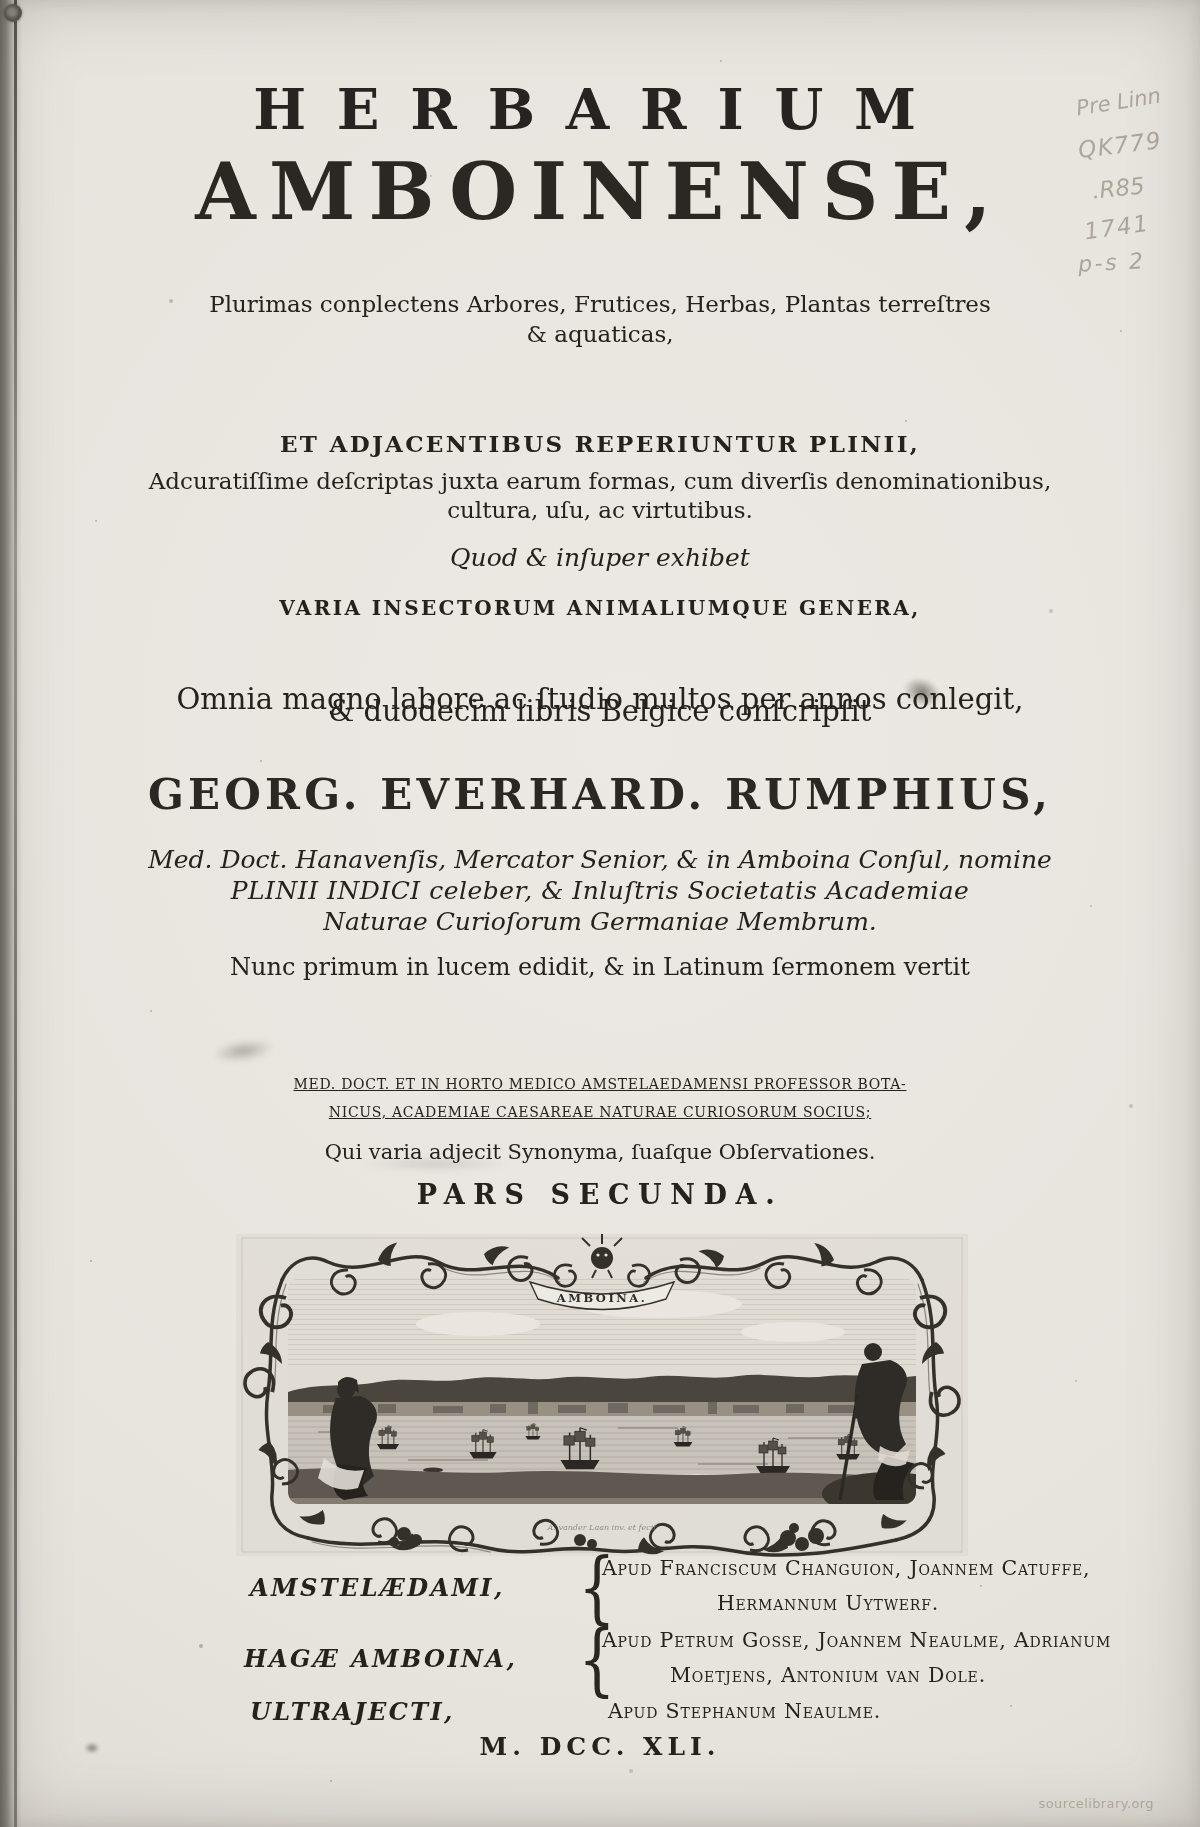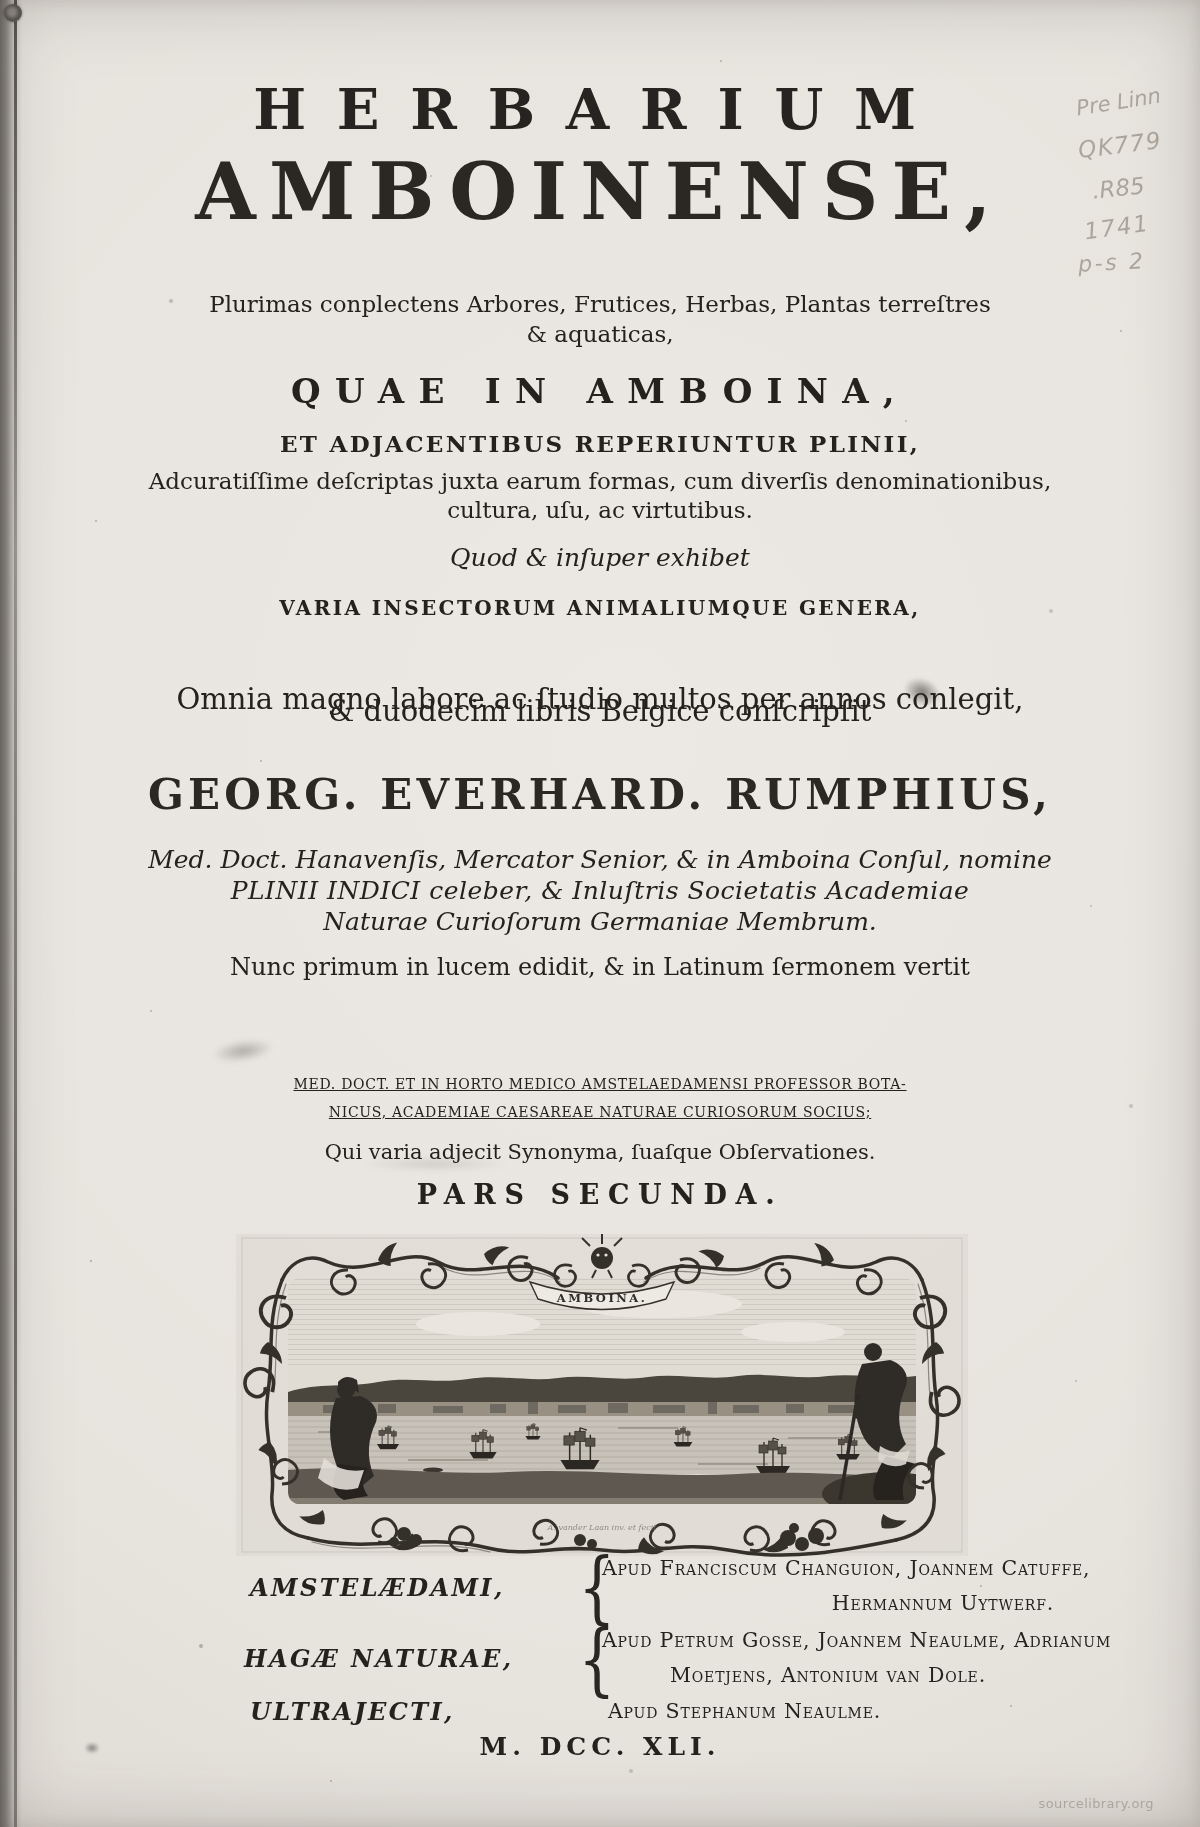--- a/index.html
+++ b/index.html
@@ -52,21 +52,21 @@
   .engraving{position:absolute;left:228px;top:1232px;width:748px;height:328px;}
   
   .imp-label{position:absolute;font-size:24px;font-style:italic;font-weight:bold;letter-spacing:.1em;white-space:nowrap;}
   .lab1{left:250px;top:1573px;}
   .lab2{left:244px;top:1644px;}
   .lab3{left:250px;top:1697px;}
   .brace{position:absolute;font-size:78px;font-weight:normal;color:#2a2722;transform:scaleX(.75);line-height:1;}
   .br1{left:572px;top:1548px;}
   .br2{left:572px;top:1620px;}
   .imp-line{position:absolute;left:602px;width:452px;text-align:center;font-size:20.5px;font-variant:small-caps;letter-spacing:.04em;white-space:nowrap;}
-  .r1a{top:1556px;} .r1b{top:1591px;text-align:right;}
+  .r1a{top:1556px;} .r1b{top:1591px;}
   .r2a{top:1628px;} .r2b{top:1663px;}
   .r3a{top:1699px;text-align:left;padding-left:6px;}
   
   .pencil{position:absolute;font-family:"DejaVu Sans","Liberation Sans",sans-serif;
     font-style:italic;color:#a29b90;opacity:.85;white-space:nowrap;}
   .p1{left:1076px;top:90px;font-size:21px;transform:rotate(-9deg);}
   .p2{left:1078px;top:132px;font-size:23px;transform:rotate(-7deg);letter-spacing:.06em;}
   .p3{left:1092px;top:175px;font-size:23px;transform:rotate(-6deg);}
   .p4{left:1084px;top:214px;font-size:23px;transform:rotate(-8deg);letter-spacing:.08em;}
   .p5{left:1078px;top:250px;font-size:22px;transform:rotate(-3deg);letter-spacing:.12em;}
@@ -107,21 +107,20 @@
   <div class="pencil p1">Pre Linn</div>
   <div class="pencil p2">QK779</div>
   <div class="pencil p3">.R85</div>
   <div class="pencil p4">1741</div>
   <div class="pencil p5">p-s 2</div>
 
   <div class="l t1">HERBARIUM</div>
   <div class="l t2">AMBOINENSE,</div>
   <div class="l sub s1">Plurimas conplectens Arbores, Frutices, Herbas, Plantas terreſtres</div>
   <div class="l sub s2">&amp; aquaticas,</div>
-  <div class="l quae">QUAE IN AMBOINA,</div>
   <div class="l et">ET ADJACENTIBUS REPERIUNTUR PLINII,</div>
   <div class="l sub d1">Adcuratiſſime deſcriptas juxta earum formas, cum diverſis denominationibus,</div>
   <div class="l sub d2">cultura, uſu, ac virtutibus.</div>
   <div class="l quod">Quod &amp; inſuper exhibet</div>
   <div class="l varia">VARIA INSECTORUM ANIMALIUMQUE GENERA,</div>
   <div class="l om om1">Omnia magno labore ac ſtudio multos per annos conlegit,</div>
   <div class="l om om2">&amp; duodecim libris Belgice conſcripſit</div>
   <div class="l georg">GEORG. EVERHARD. RUMPHIUS,</div>
   <div class="l med m1">Med. Doct. Hanavenſis, Mercator Senior, &amp; in Amboina Conſul, nomine</div>
   <div class="l med m2">PLINII INDICI celeber, &amp; Inluſtris Societatis Academiae</div>
@@ -300,21 +299,21 @@
       <text x="374" y="70" text-anchor="middle" font-size="11.5" letter-spacing="2.5" fill="#2f2c28" font-family="DejaVu Serif, serif" font-weight="bold">AMBOINA.</text>
     </g>
     <text x="374" y="298" text-anchor="middle" font-size="8" font-style="italic" fill="#837d72" opacity=".85" font-family="DejaVu Serif, serif">A. vander Laan inv. et fecit</text>
   </svg>
 
   <div class="imp-label lab1">AMSTELÆDAMI,</div>
   <div class="brace br1">{</div>
   <div class="imp-line r1a">Apud Franciscum Changuion, Joannem Catuffe,</div>
   <div class="imp-line r1b">Hermannum Uytwerf.</div>
 
-  <div class="imp-label lab2">HAGÆ NATURAE,</div>
+  <div class="imp-label lab2">HAGÆ AMBOINA,</div>
   <div class="brace br2">{</div>
   <div class="imp-line r2a">Apud Petrum Gosse, Joannem Neaulme, Adrianum</div>
   <div class="imp-line r2b">Moetjens, Antonium van Dole.</div>
 
   <div class="imp-label lab3">ULTRAJECTI,</div>
   <div class="imp-line r3a">Apud Stephanum Neaulme.</div>
 
   <div class="l date">M. DCC. XLI.</div>
 
   <div class="watermark">sourcelibrary.org</div>

